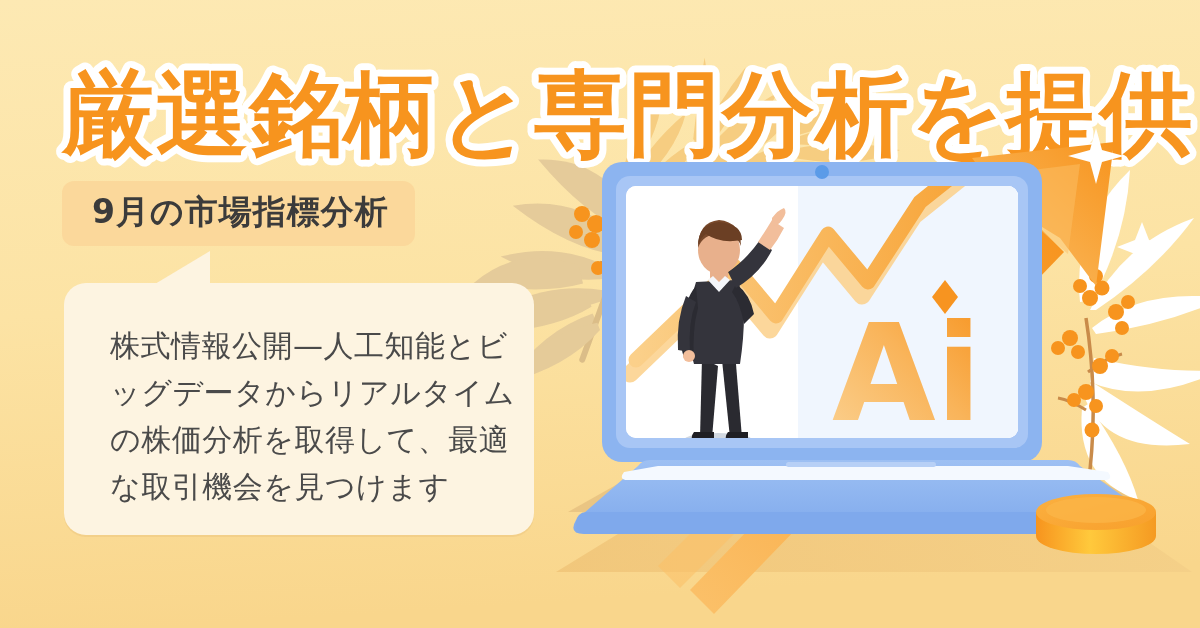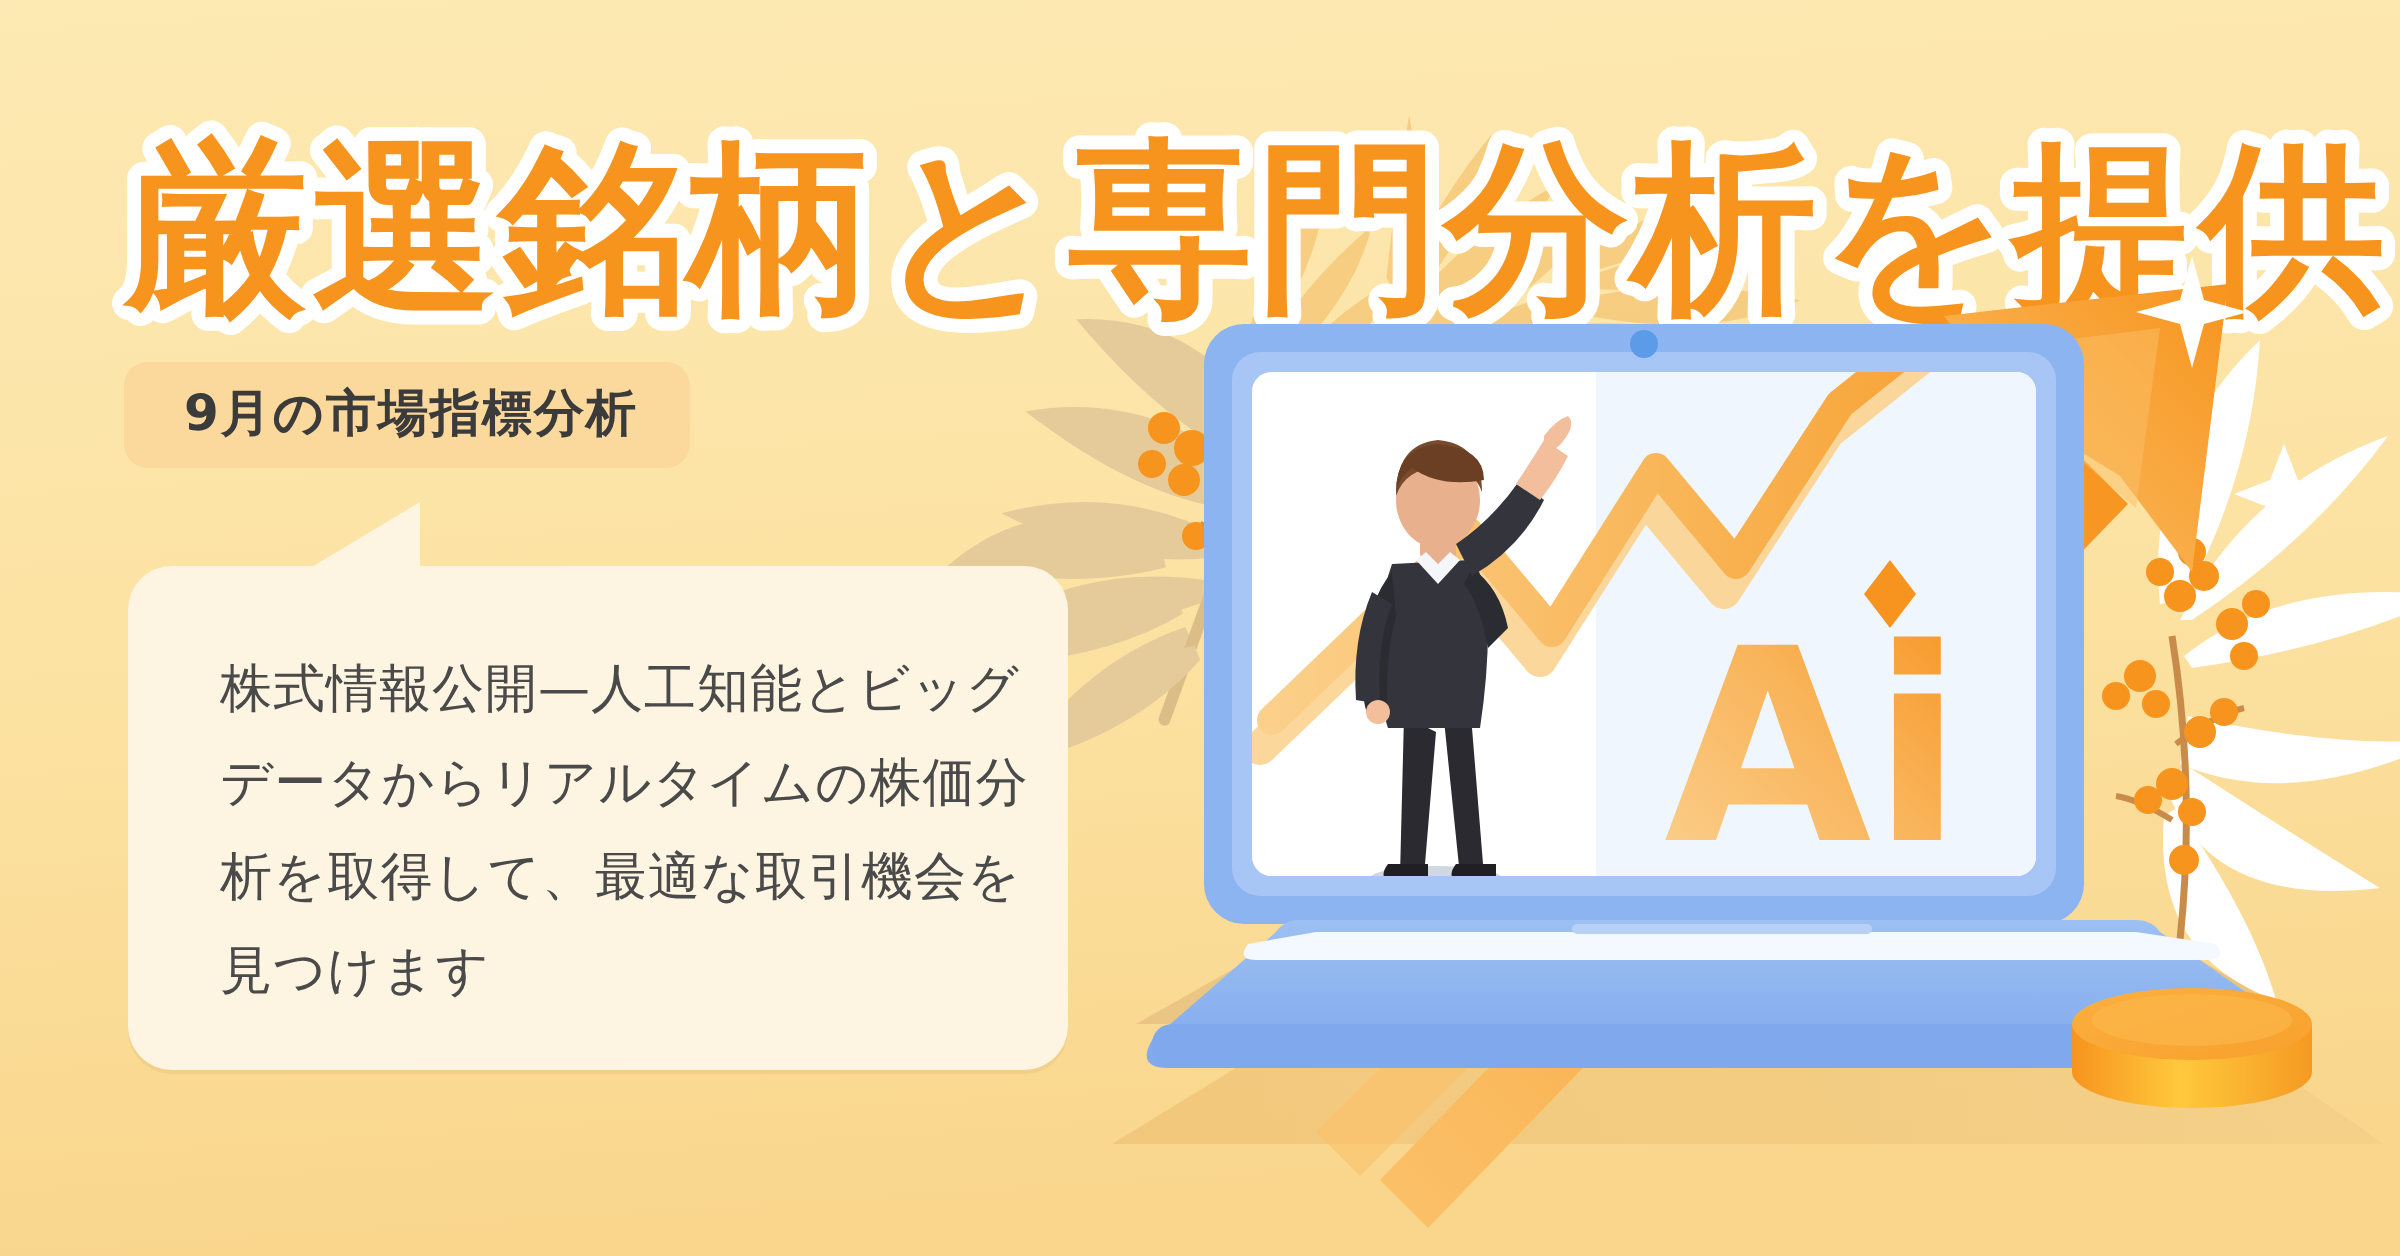--- a/index.html
+++ b/index.html
@@ -14,40 +14,40 @@
 
   
   .bgart{position:absolute;inset:0;width:1200px;height:628px;}
   .headline-wrap{position:absolute;left:0;top:0;width:1200px;height:190px;margin-top:16px;}
 
   .badge{
     position:absolute;left:62px;top:181px;
     padding:9px 26px 11px 30px;
     background:#FBD89B;
     border-radius:12px 12px 12px 12px;
-    font-size:25px;font-weight:bold;letter-spacing:1px;
+    font-size:33px;font-weight:bold;letter-spacing:1px;
     color:#3b3b3b;
     white-space:nowrap;
   }
 
   .bubble{
     position:absolute;left:64px;top:283px;width:470px;height:252px;
     background:#FDF4E1;
     border-radius:22px;
     box-shadow:0 2px 0 rgba(230,190,120,.35);
   }
   .bubble-tail{
     position:absolute;left:150px;top:251px;
     width:0;height:0;
     border-left:60px solid transparent;
     border-bottom:36px solid #FDF4E1;
   }
   .bubble-text{
     position:absolute;left:110px;top:322px;width:410px;
-    font-size:26px;line-height:47px;letter-spacing:.5px;
+    font-size:30px;line-height:47px;letter-spacing:.5px;
     color:#4a4a4a;
   }
 
   
   .illus{position:absolute;left:540px;top:120px;width:660px;height:508px;}
 </style>
 </head>
 <body>
 
 <div class="stage">

